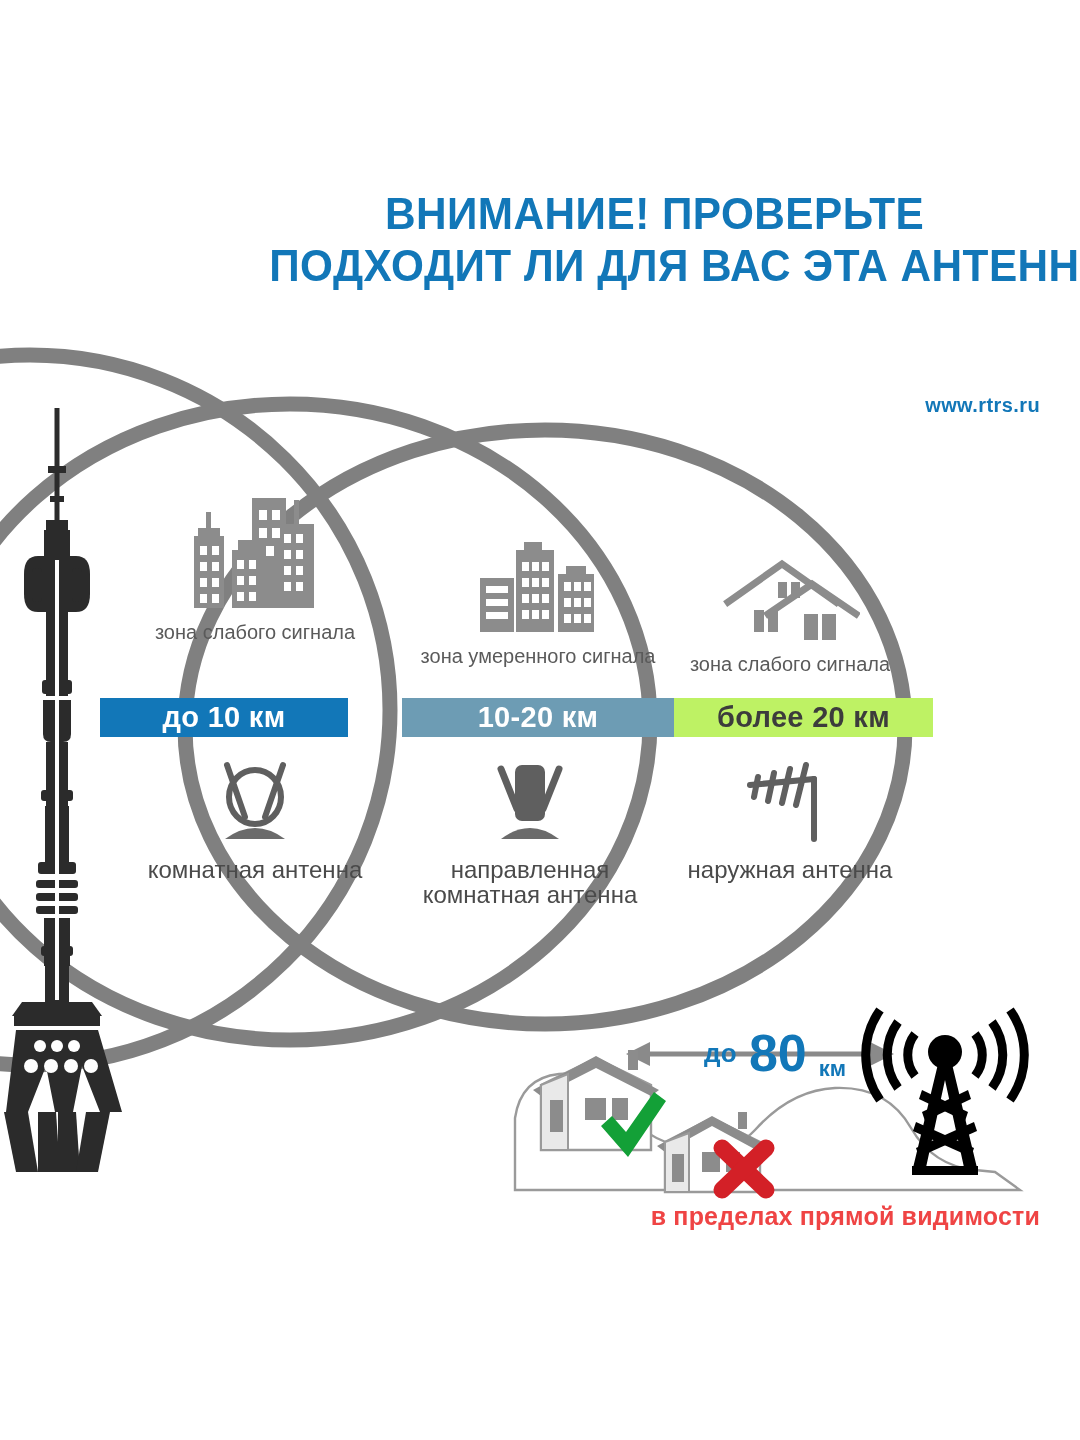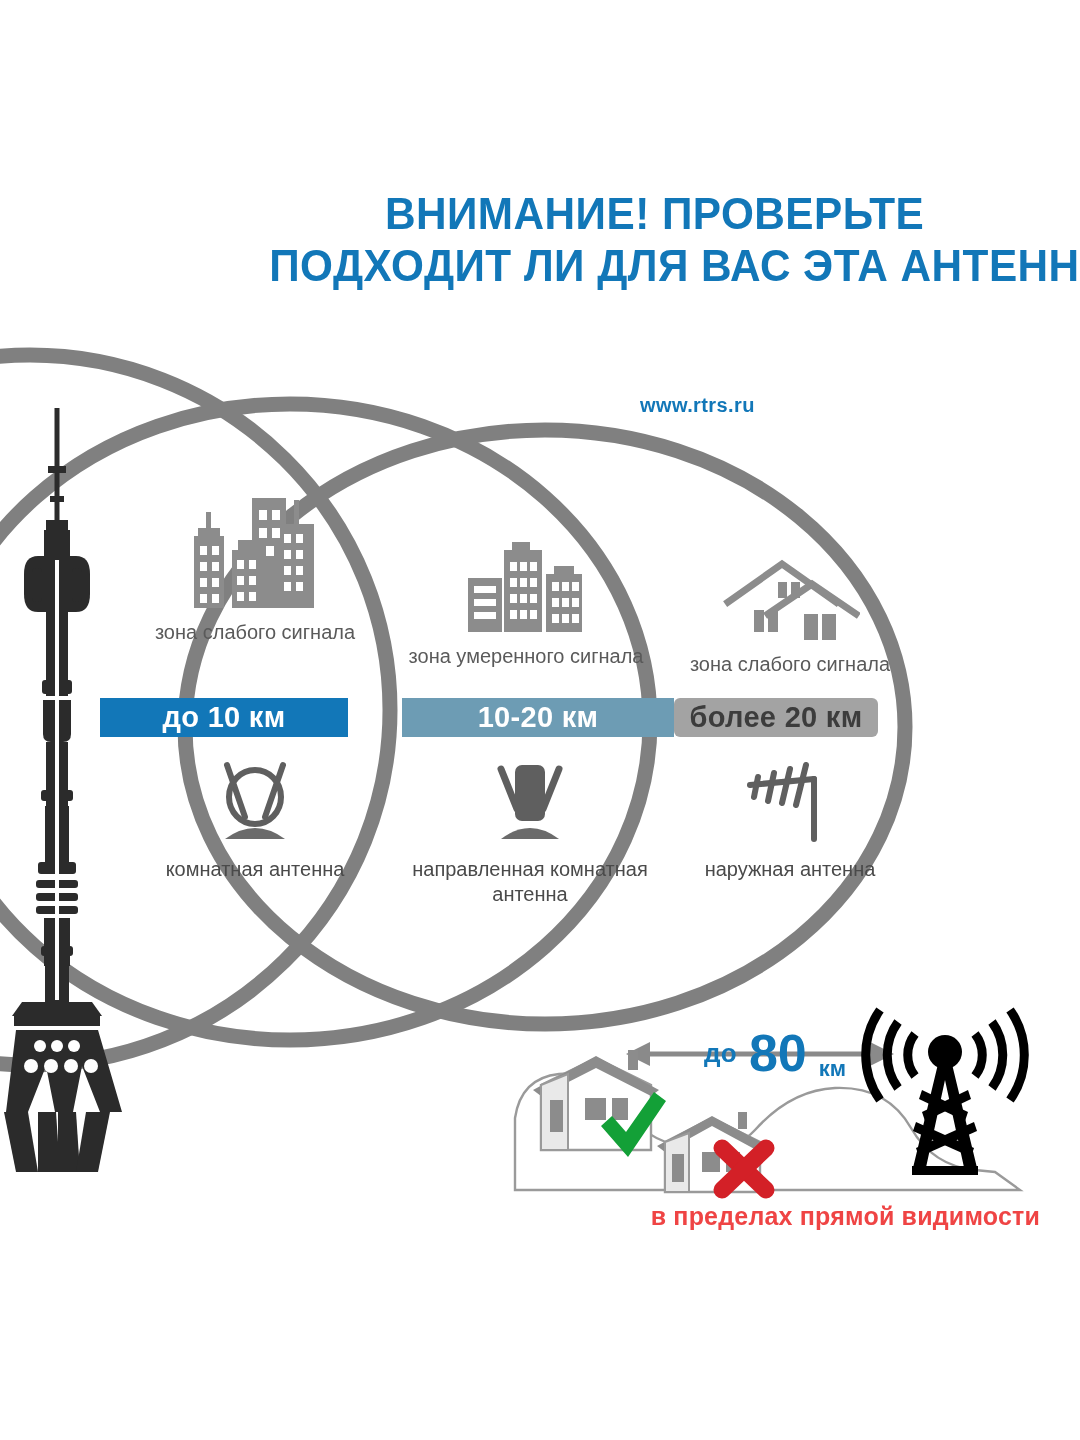--- a/index.html
+++ b/index.html
@@ -23,49 +23,49 @@
      letter-spacing:0.5px;
      white-space:nowrap;
      transform:scaleX(0.94);
      transform-origin:right center;
   }
   #subtitle{
      position:absolute;right:40px;top:318px;width:400px;text-align:right;
      color:#2a2a2a;font-weight:700;font-size:20px;line-height:25px;
   }
   #site-link{
-     position:absolute;right:40px;top:394px;width:400px;
+     position:absolute;right:40px;top:394px;width:400px;text-align:right;
      color:#1277b8;font-weight:700;font-size:20px;letter-spacing:0.4px;
   }
 
   
   .zone{position:absolute;text-align:center;}
   .zone-icon{height:120px;display:flex;align-items:flex-end;justify-content:center;}
   .zone-label{
      color:#5a5a5a;font-size:20px;line-height:25px;font-weight:400;margin-top:12px;
   }
   .ant-icon{height:95px;display:flex;align-items:flex-end;justify-content:center;}
-  .ant-label{color:#4a4a4a;font-size:20px;line-height:25px;margin-top:10px;}
+  .ant-label{color:#4a4a4a;font-size:24px;line-height:25px;margin-top:10px;}
 
   #zone1{left:100px;top:488px;width:310px;}
-  #zone2{left:396px;top:512px;width:260px;}
+  #zone2{left:408px;top:512px;width:260px;}
   #zone3{left:660px;top:520px;width:260px;}
 
   #ant1{left:110px;top:752px;width:290px;}
   #ant2{left:390px;top:752px;width:280px;}
   #ant3{left:660px;top:752px;width:260px;}
 
   
   .band{position:absolute;height:39px;display:flex;align-items:center;justify-content:center;}
   .band span{font-weight:700;font-size:29px;letter-spacing:0.3px;}
   #band1{left:100px;top:698px;width:248px;background:#1277b8;}
   #band1 span{color:#ffffff;}
   #band2{left:402px;top:698px;width:272px;background:#6d9cb4;}
   #band2 span{color:#ffffff;}
-  #band3{left:674px;top:698px;width:204px;background:#a3a3a3;border-radius:6px;}
+  #band3{left:674px;top:698px;width:259px;background:#bef264;}
   #band3 span{color:#3c3c3c;}
 
   
   #dist-80{position:absolute;left:660px;top:1024px;width:230px;height:58px;
            display:flex;align-items:center;justify-content:center;color:#1277b8;}
   #dist-80 .pre{font-weight:700;font-size:26px;letter-spacing:0.3px;}
   #dist-80 .big{font-weight:700;font-size:52px;line-height:52px;margin:0 12px;}
   #dist-80 .post{font-weight:700;font-size:22px;align-self:flex-end;}
   #los-caption{position:absolute;left:520px;top:1202px;width:520px;text-align:right;
                color:#ef4444;font-weight:700;font-size:25px;letter-spacing:0.2px;}

